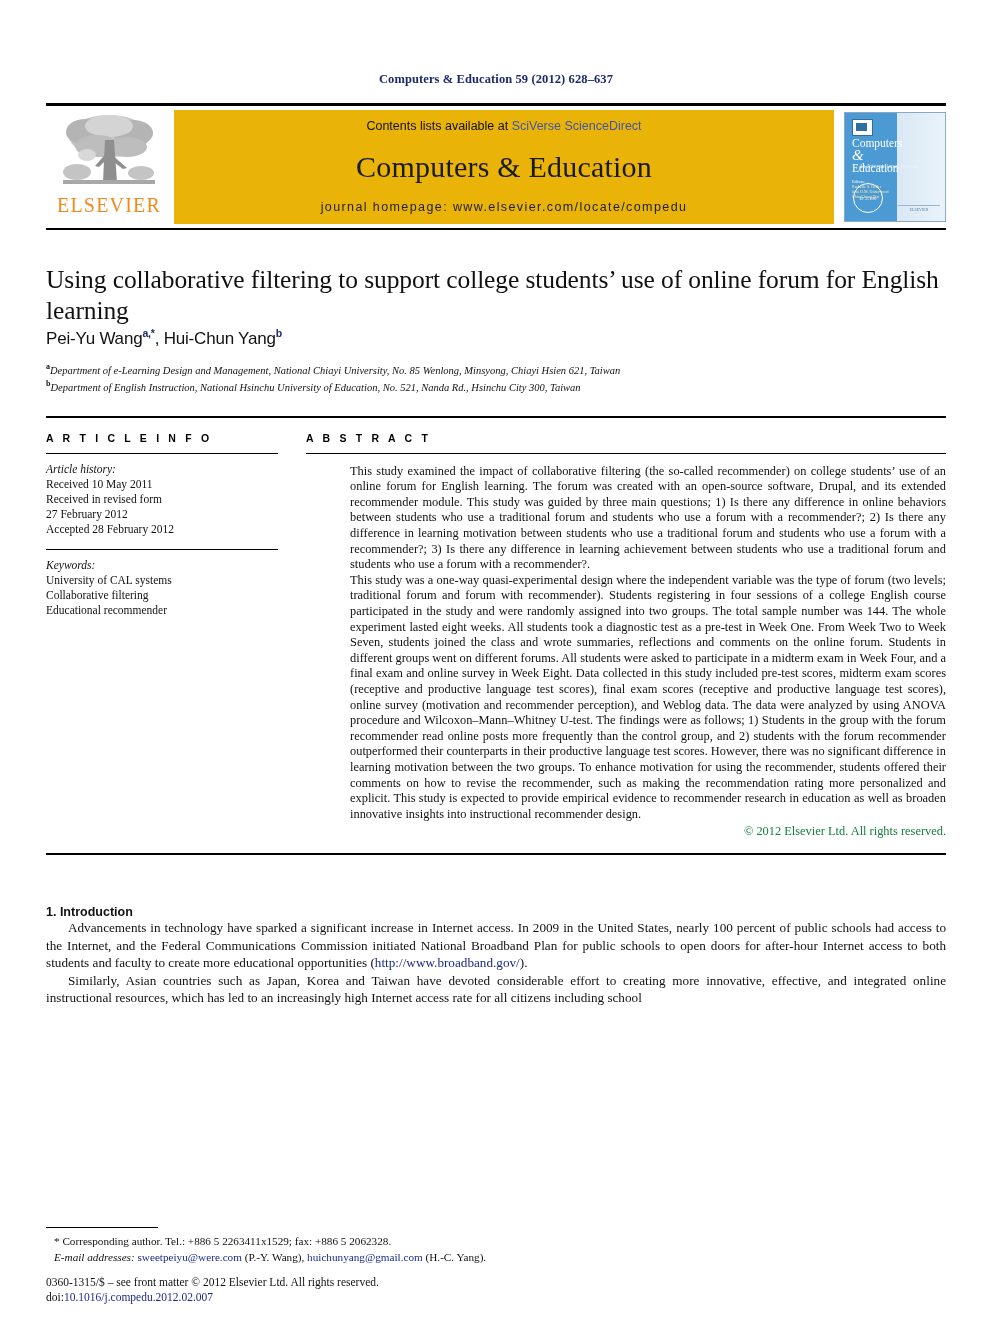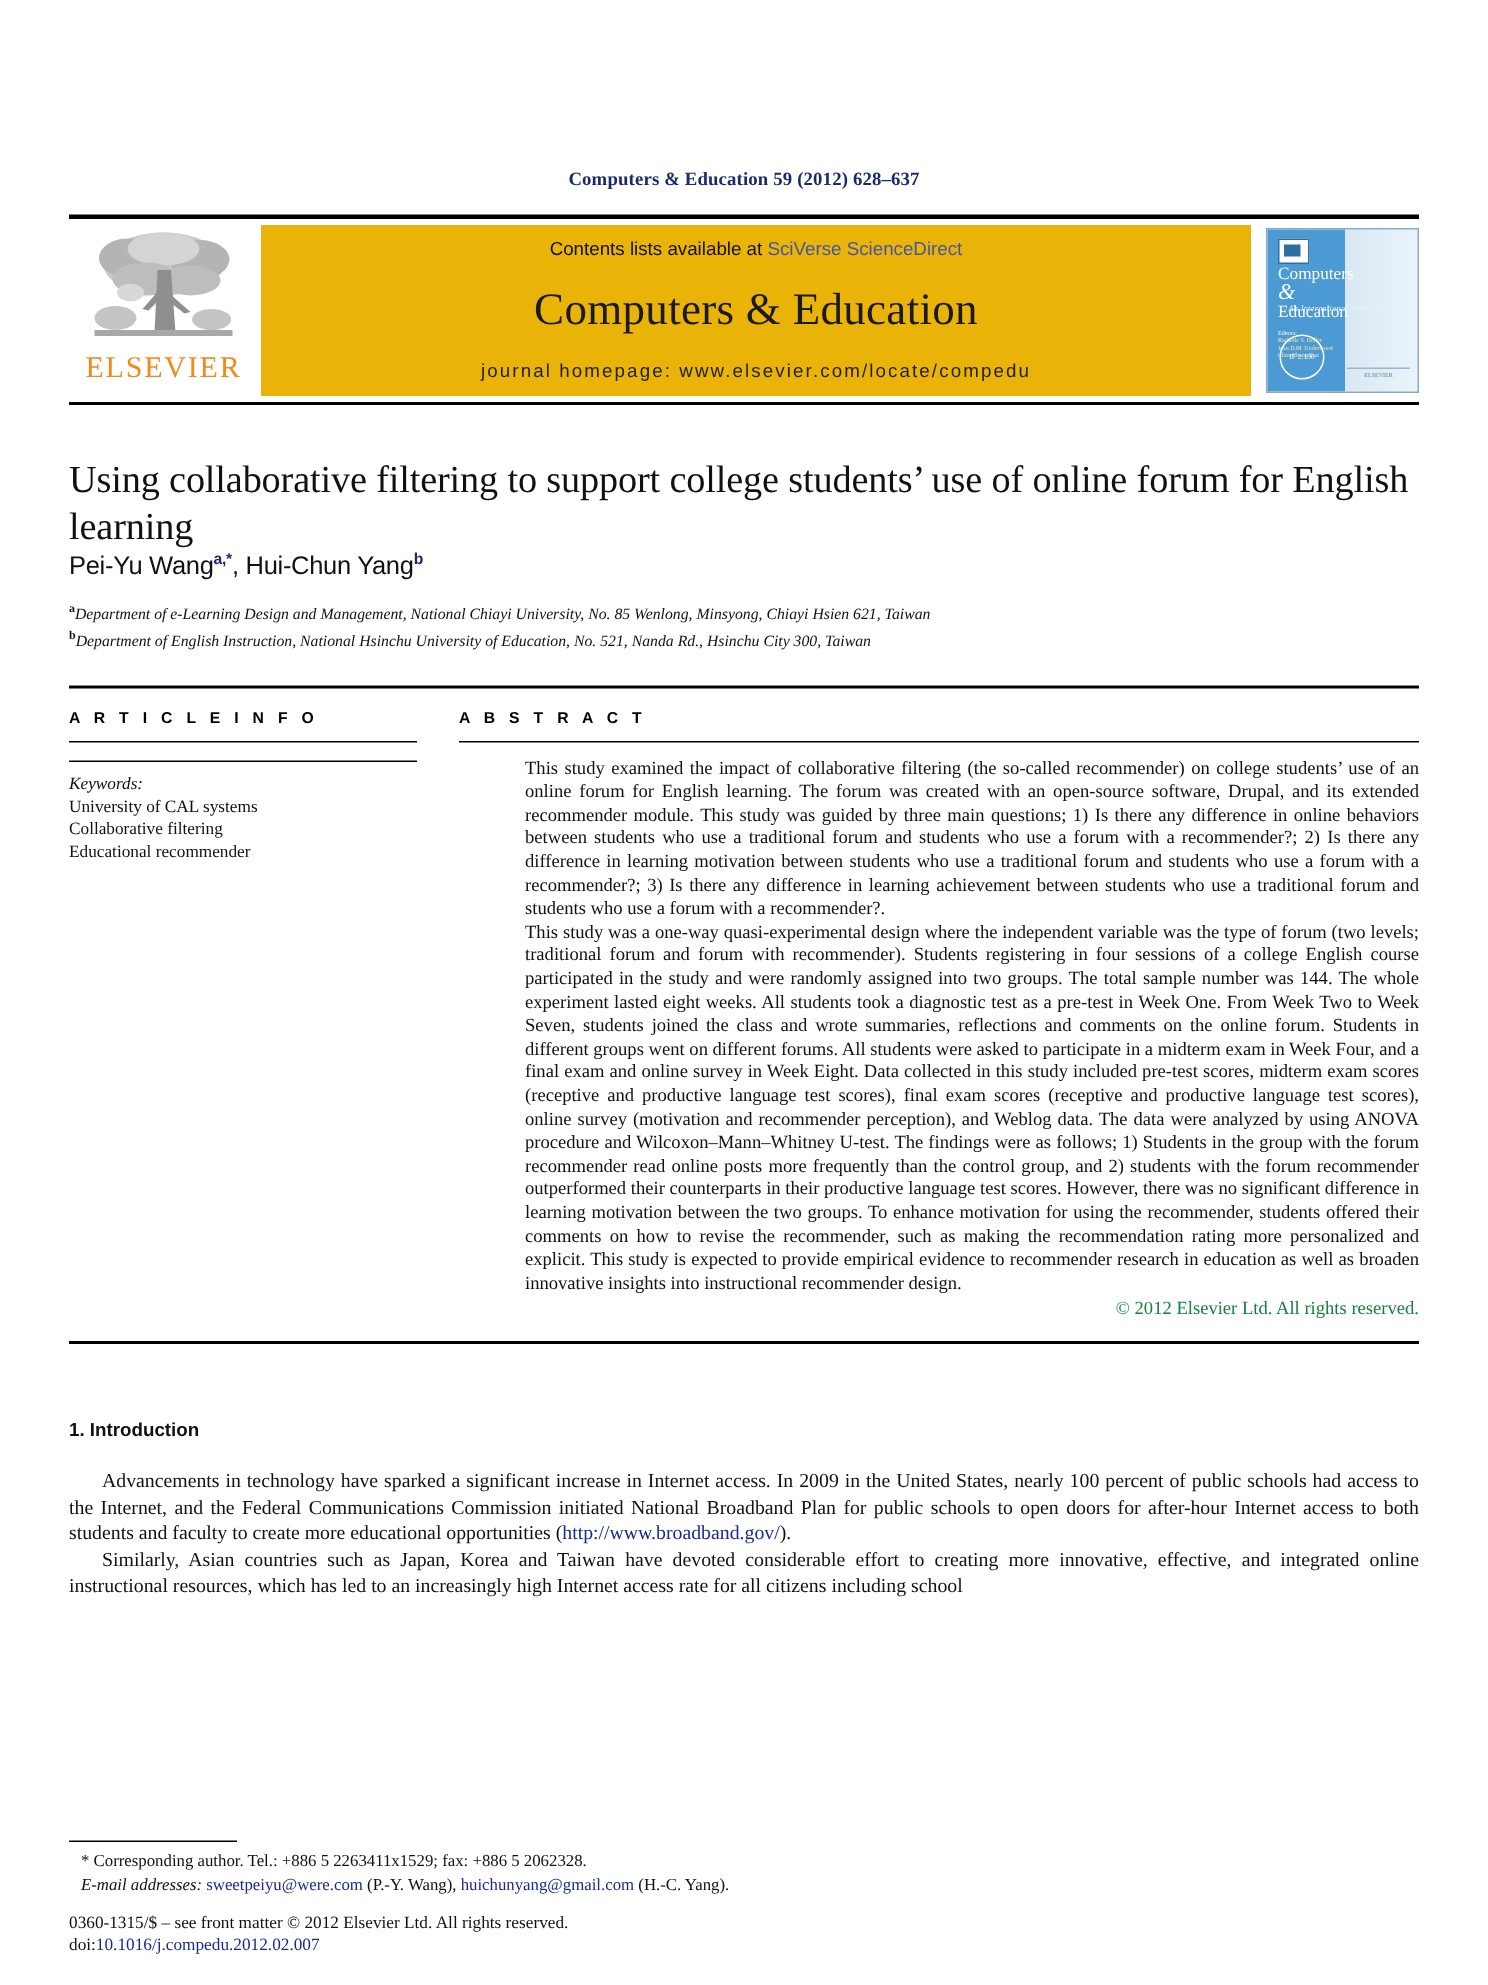--- a/index.html
+++ b/index.html
@@ -23,21 +23,21 @@
     padding: 0 46px;
   }
 
   
   .running-head {
     text-align: center;
     font-family: "Liberation Serif", serif;
     font-weight: bold;
     font-size: 12.5px;
     color: #1a2a6c;
-    padding-top: 112px;
+    padding-top: 72px;
     letter-spacing: .1px;
   }
 
   
   .masthead {
     margin-top: 16px;
     border-top: 3px solid #000;
     border-bottom: 2.5px solid #000;
     height: 122px;
     display: flex;
@@ -290,21 +290,20 @@
   .body-sec {
     margin-top: 50px;
   }
   .body-head {
     font-family: "Liberation Sans", sans-serif;
     font-weight: bold;
     font-size: 12.5px;
     color: #111;
   }
   .body-text {
-    margin-top: 18px;
     font-family: "Liberation Serif", serif;
     font-size: 13.2px;
     line-height: 17.4px;
     text-align: justify;
     color: #111;
   }
   .body-text p { margin: 0; text-indent: 22px; }
   a.weblink, .weblink {
     color: #1a2a8c;
     text-decoration: none;
@@ -411,20 +410,27 @@
       <div><sup>a</sup><span>Department of e-Learning Design and Management, National Chiayi University, No. 85 Wenlong, Minsyong, Chiayi Hsien 621, Taiwan</span></div>
       <div><sup>b</sup><span>Department of English Instruction, National Hsinchu University of Education, No. 521, Nanda Rd., Hsinchu City 300, Taiwan</span></div>
     </div>
   </div>
 
   <div class="info-abstract">
 
     <div class="col-info">
       <div class="sec-head">A R T I C L E   I N F O</div>
       <div class="rule-thin"></div>
+      <div class="hist-block">
+        <div class="lbl">Article history:</div>
+        <div>Received 10 May 2011</div>
+        <div>Received in revised form</div>
+        <div>27 February 2012</div>
+        <div>Accepted 28 February 2012</div>
+      </div>
       <div class="kw-rule"></div>
       <div class="kw-block">
         <div class="lbl">Keywords:</div>
         <div>University of CAL systems</div>
         <div>Collaborative filtering</div>
         <div>Educational recommender</div>
       </div>
     </div>
 
     <div class="col-abstract">

